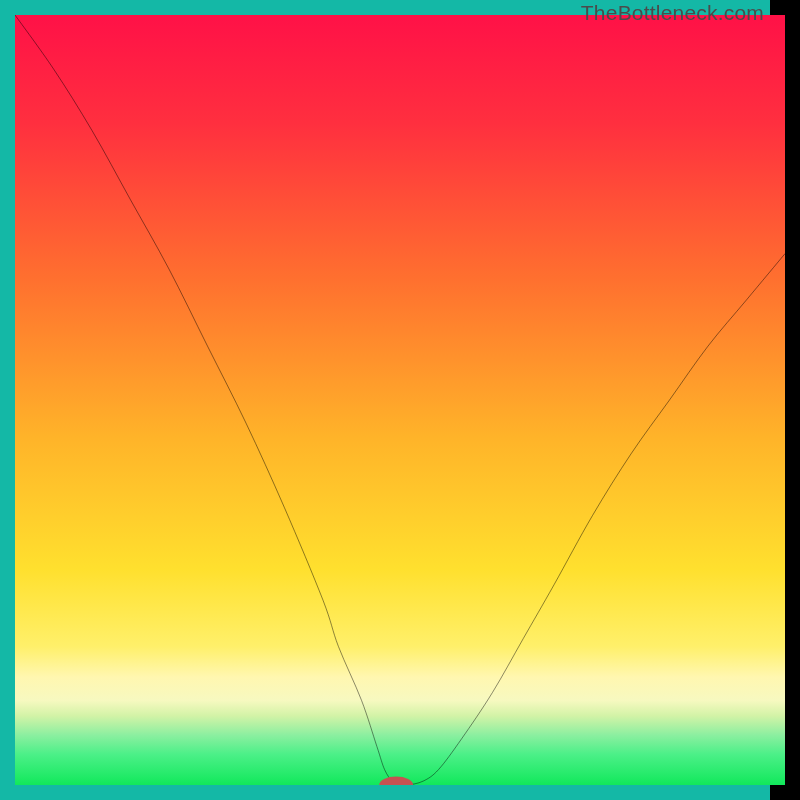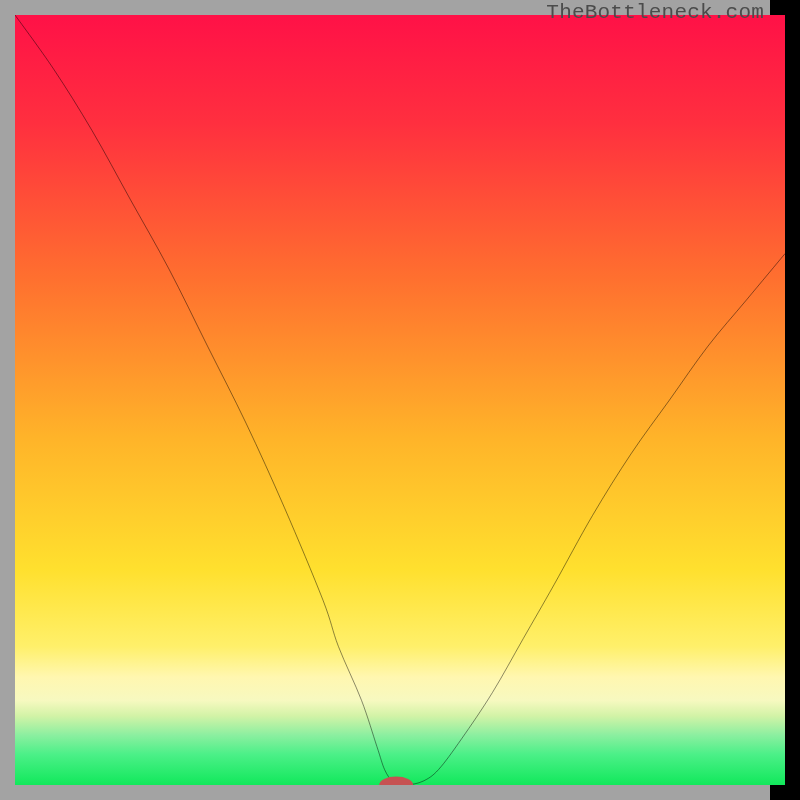--- a/index.html
+++ b/index.html
@@ -8,22 +8,21 @@
     width: 800px;
     height: 800px;
     background: #000;
     overflow: hidden;
     font-family: Arial, Helvetica, sans-serif;
   }
   .stage {
     position: relative;
     width: 770px;
     height: 800px;
-    background: #a3a3a3;
-    font-family: Liberation Mono, monospace;
+    background: #14b8a6;
   }
   .plot {
     position: absolute;
     left: 15px;
     top: 15px;
     width: 770px;
     height: 770px;
   }
   .plot svg {
     display: block;

